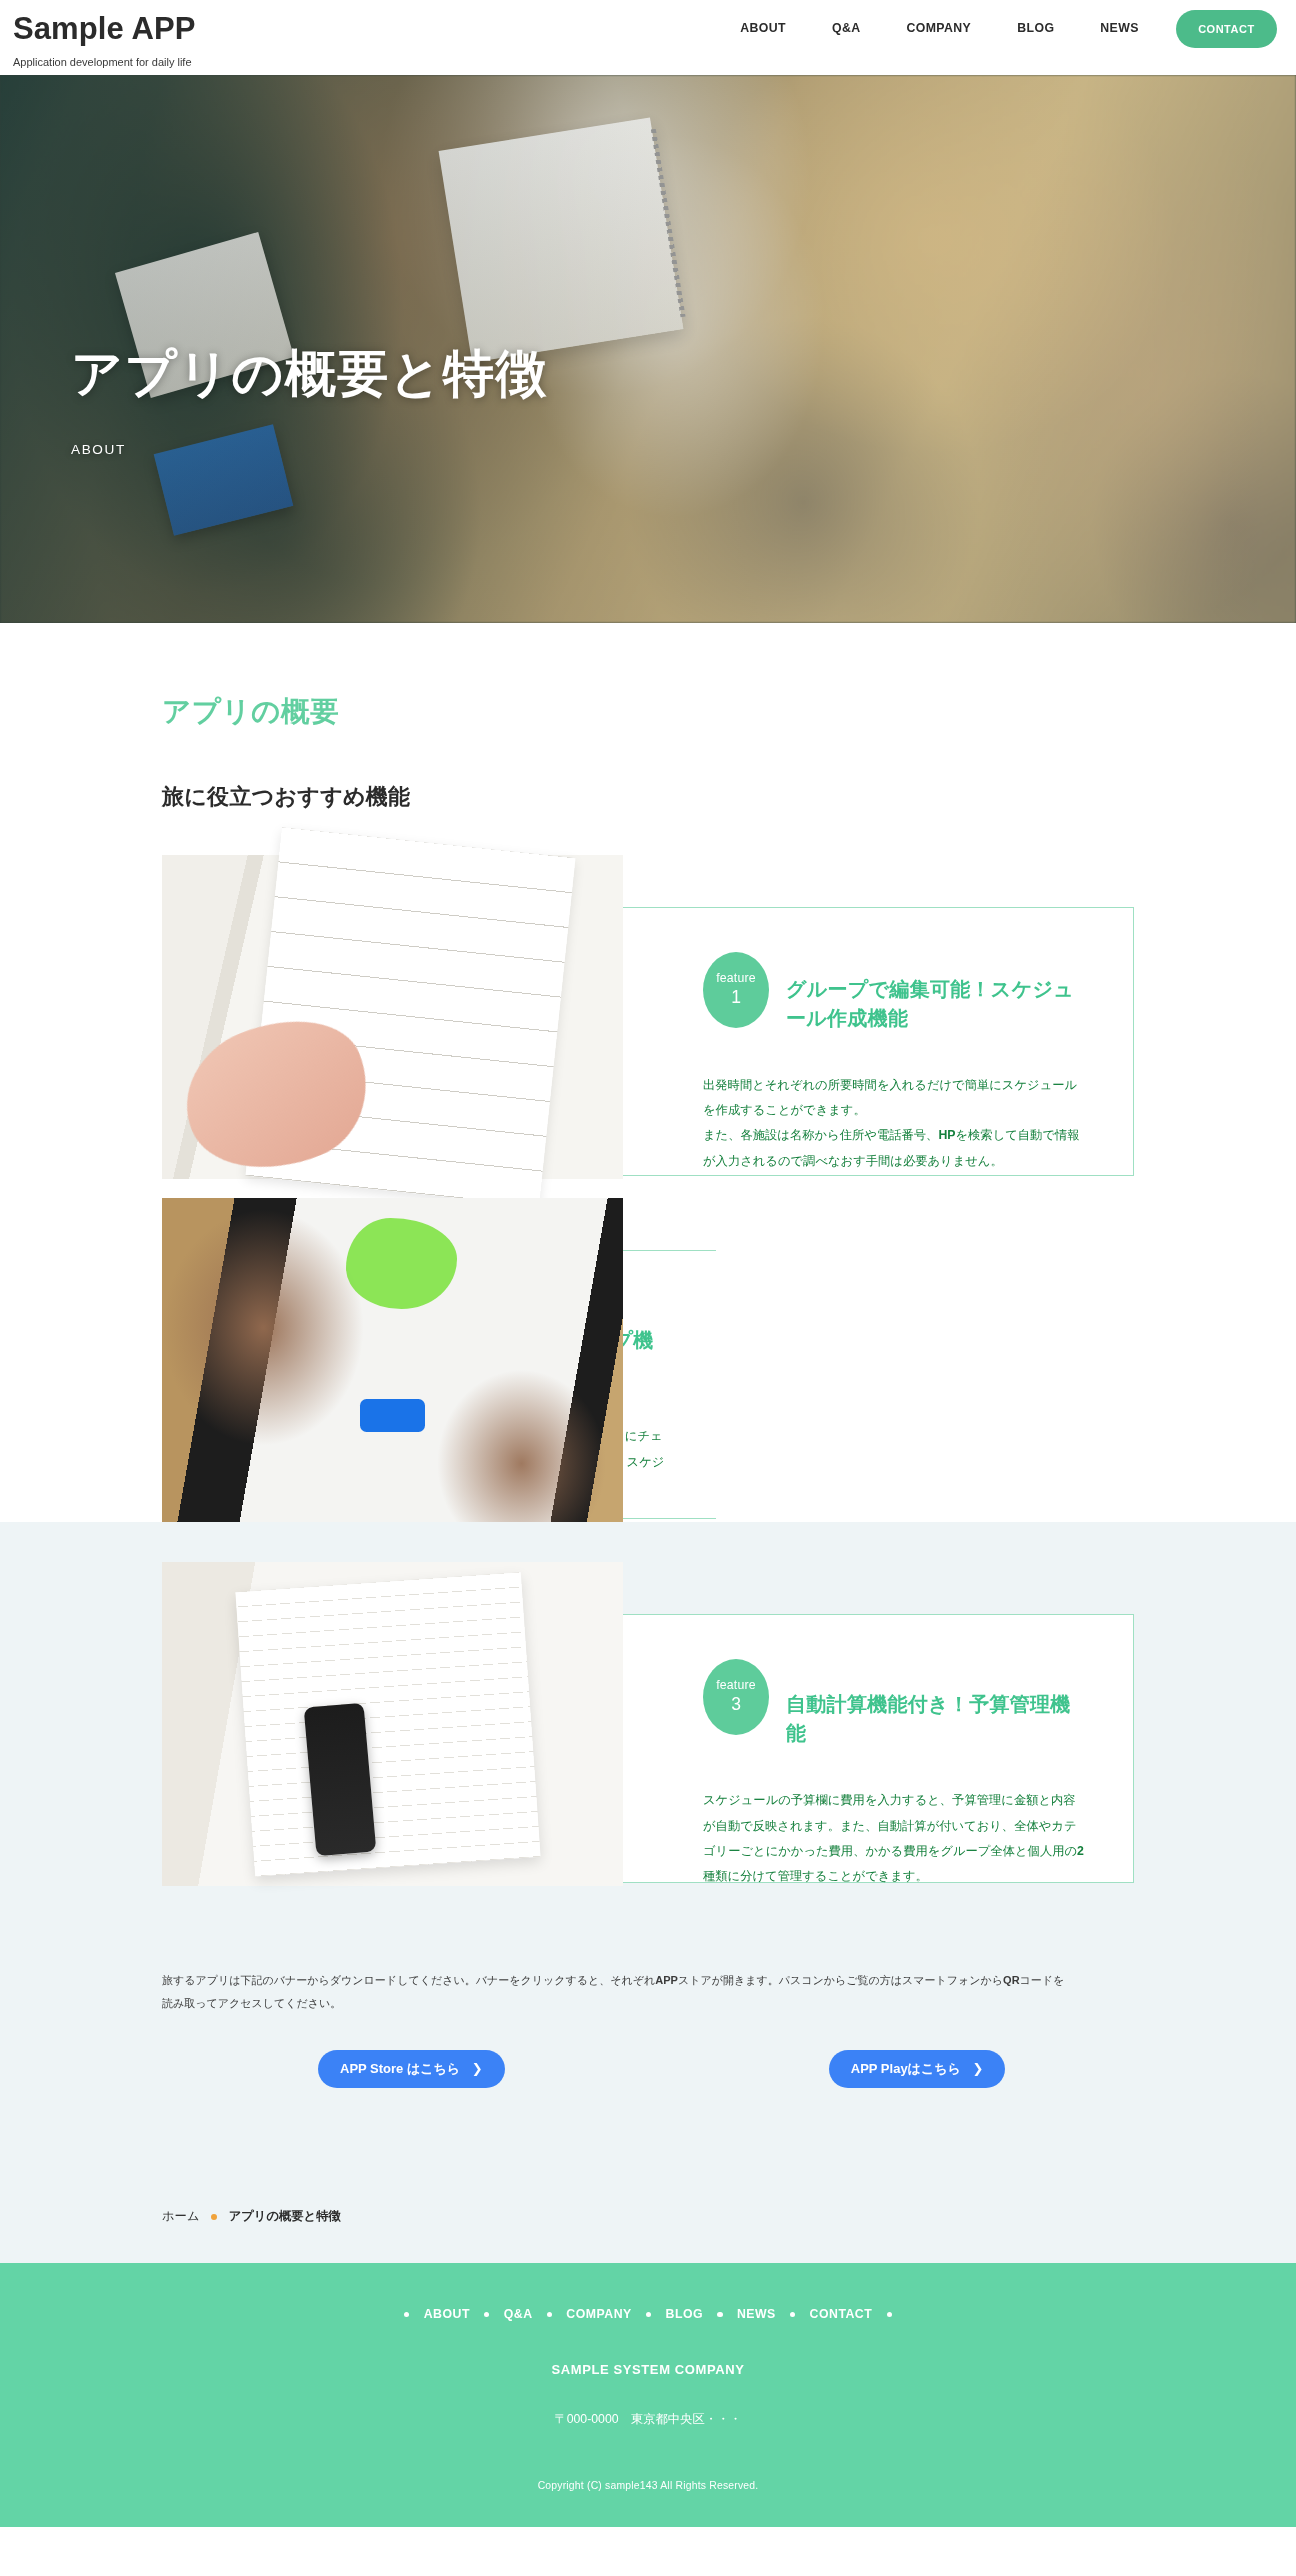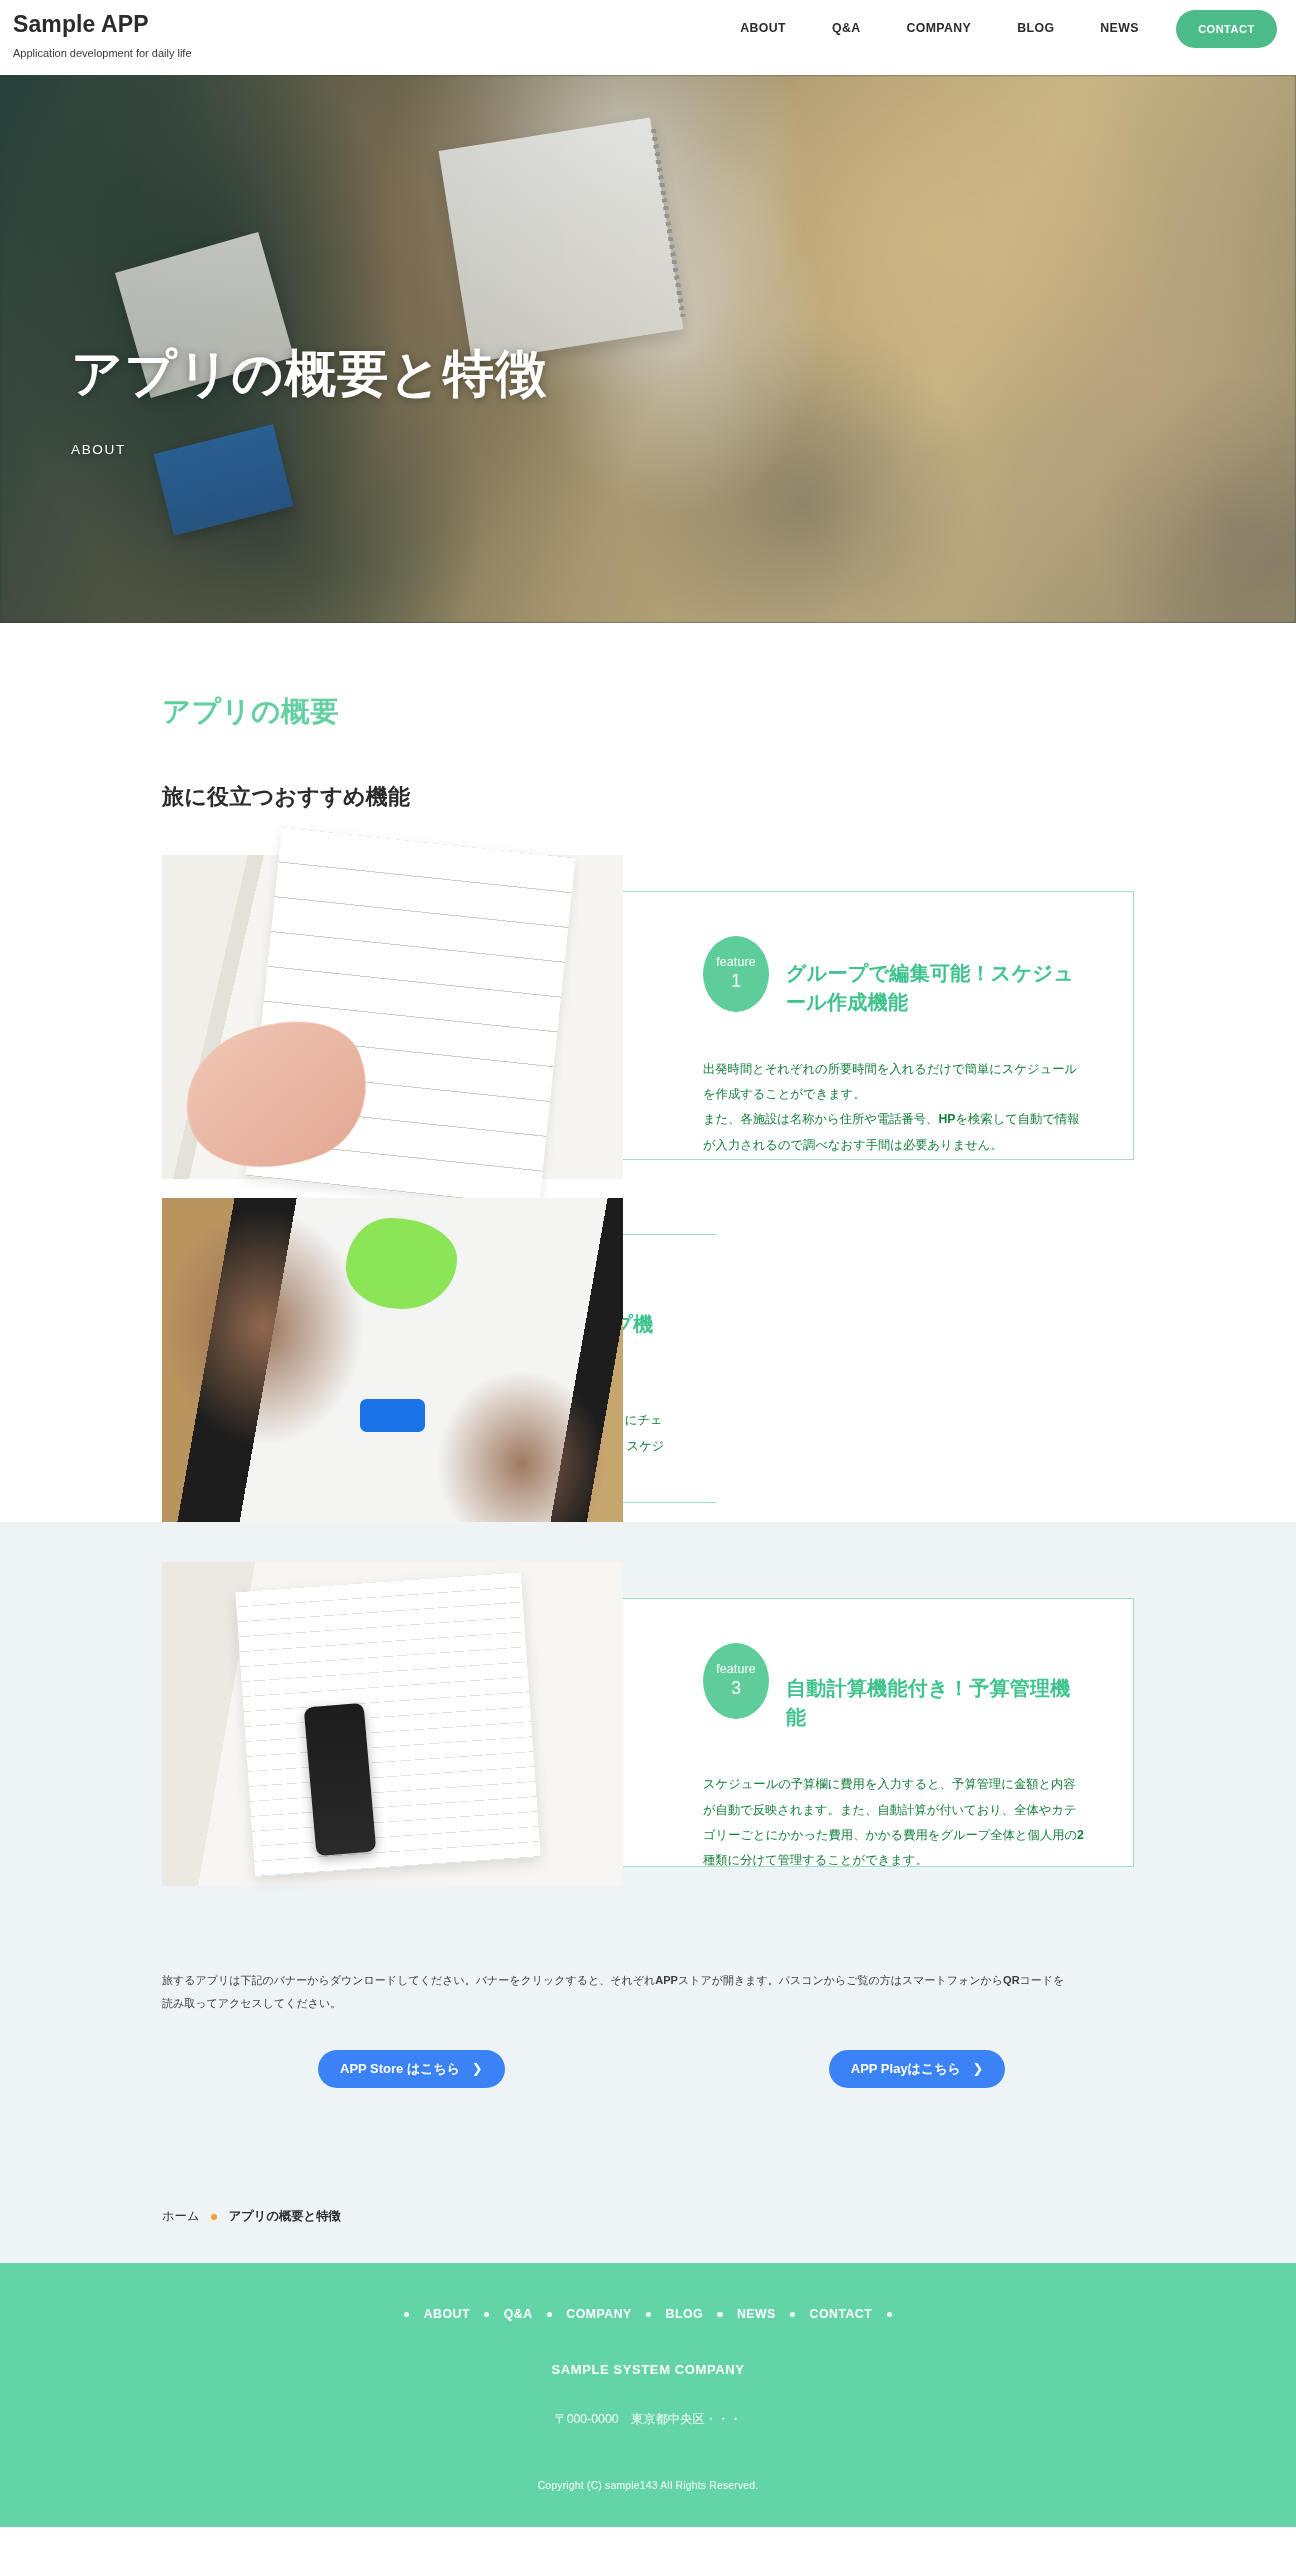--- a/index.html
+++ b/index.html
@@ -15,21 +15,21 @@
   .site-header{
     position:relative;
     height:75px;
     background:#ffffff;
     display:flex;
     align-items:flex-start;
     padding:0 19.4px 0 13px;
   }
   .brand{ padding-top:11.7px; }
   .brand-title{
-    font-size:23px;
+    font-size:31px;
     font-weight:bold;
     color:#2b2b2b;
     letter-spacing:0.1px;
     line-height:1.1;
   }
   .brand-tagline{
     margin-top:10.4px;
     font-size:11px;
     color:#3a3a3a;
     font-weight:400;
@@ -173,21 +173,21 @@
     position:absolute;
     top:0;
     width:461px;
     height:324px;
     background-size:cover;
     background-position:center;
     z-index:2;
   }
   .feature-card{
     position:absolute;
-    top:36px;
+    top:52px;
     width:554px;
     height:269px;
     background:#ffffff;
     border-top:1.9px solid #9fe0c3;
     border-bottom:1.9px solid #9fe0c3;
     z-index:1;
   }
   
   .feature.photo-left .feature-photo{ left:0; }
   .feature.photo-left .feature-card{

